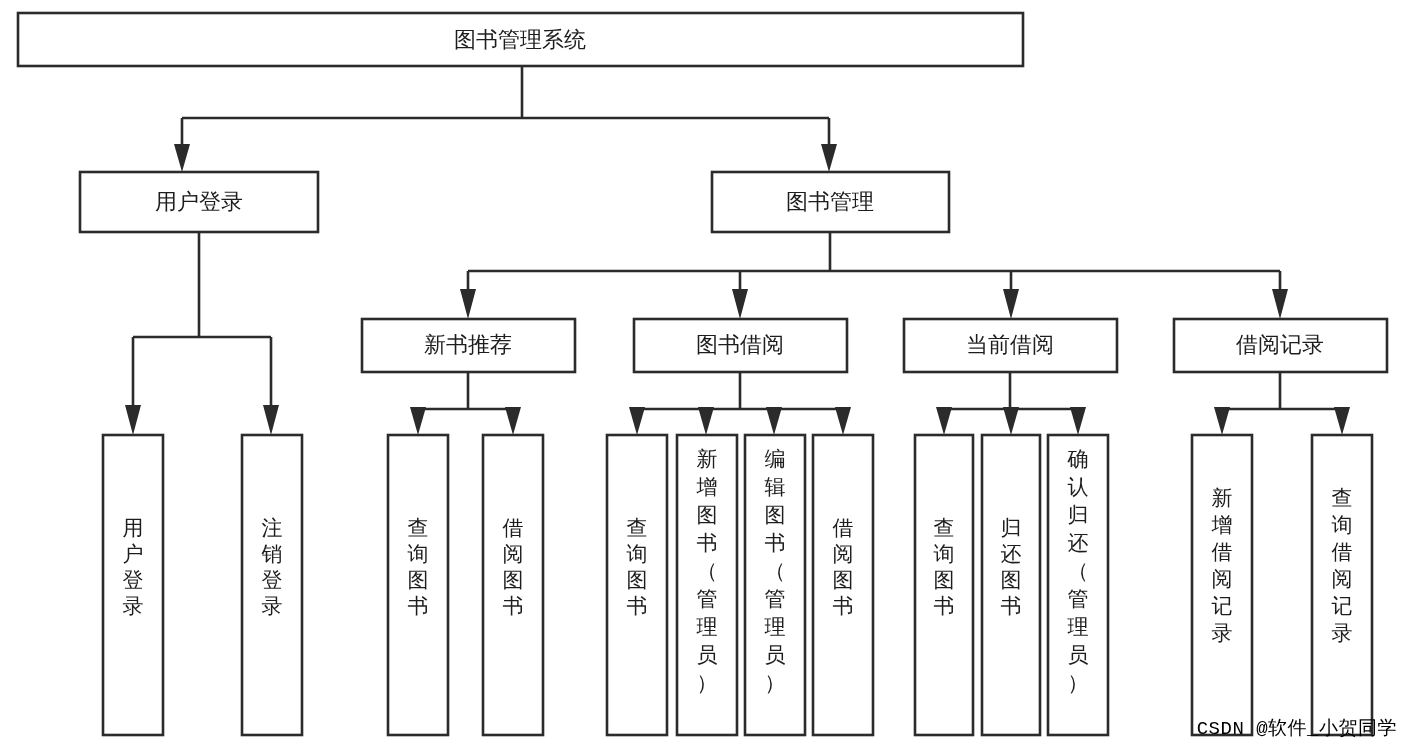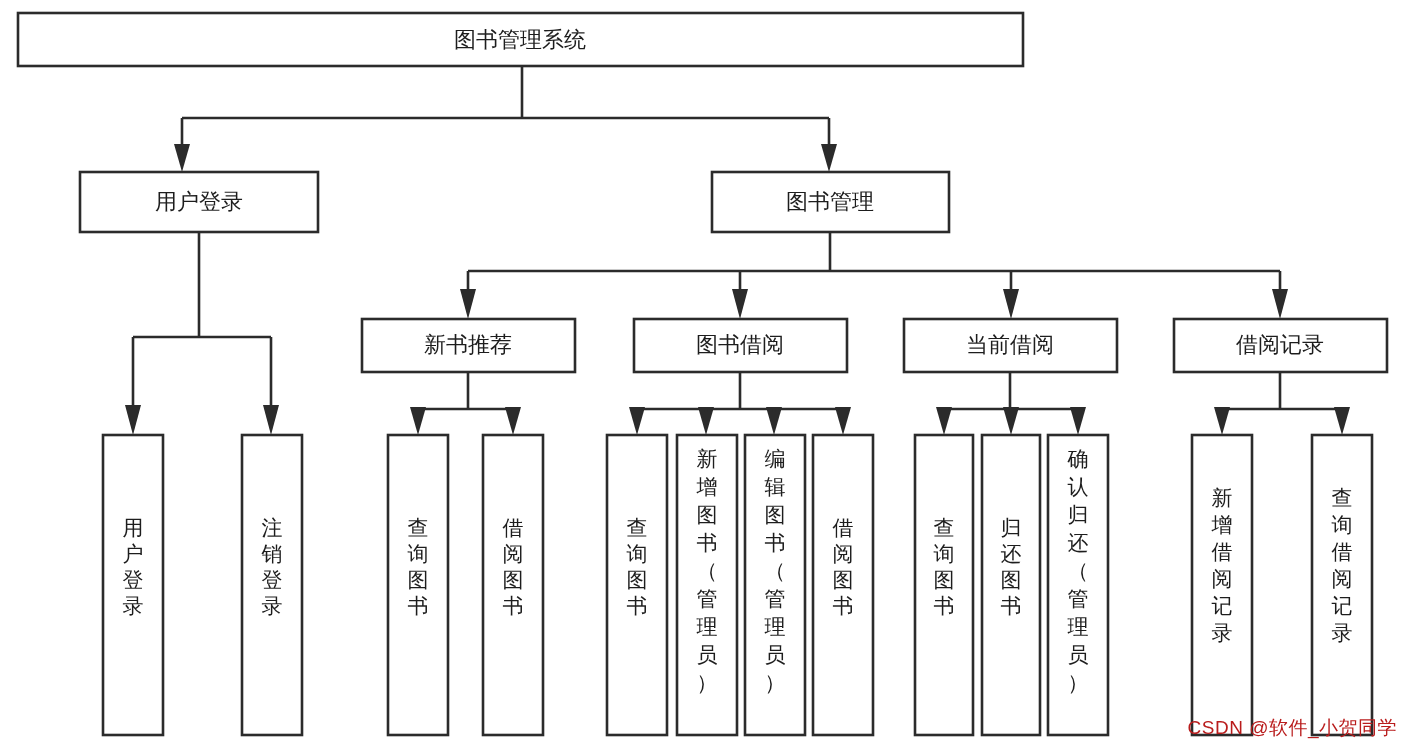--- a/index.html
+++ b/index.html
@@ -51,23 +51,23 @@
   .node-label-v {
     font-family: "Liberation Sans", "DejaVu Sans", sans-serif;
     font-size: 21px;
     fill: #1d1d1d;
     text-anchor: middle;
   }
   .watermark-text {
     position: absolute;
     right: 8px;
     bottom: 6px;
-    font-family: Liberation Sans, sans-serif;
+    font-family: Liberation Mono, monospace;
     font-size: 19px;
-    color: #b91c1c;
+    color: #000000;
     white-space: nowrap;
     letter-spacing: 0.5px;
   }
 </style>
 </head>
 <body>
 
 <div id="diagram-root">
 
   <svg id="chart-svg" viewBox="0 0 1405 747">

